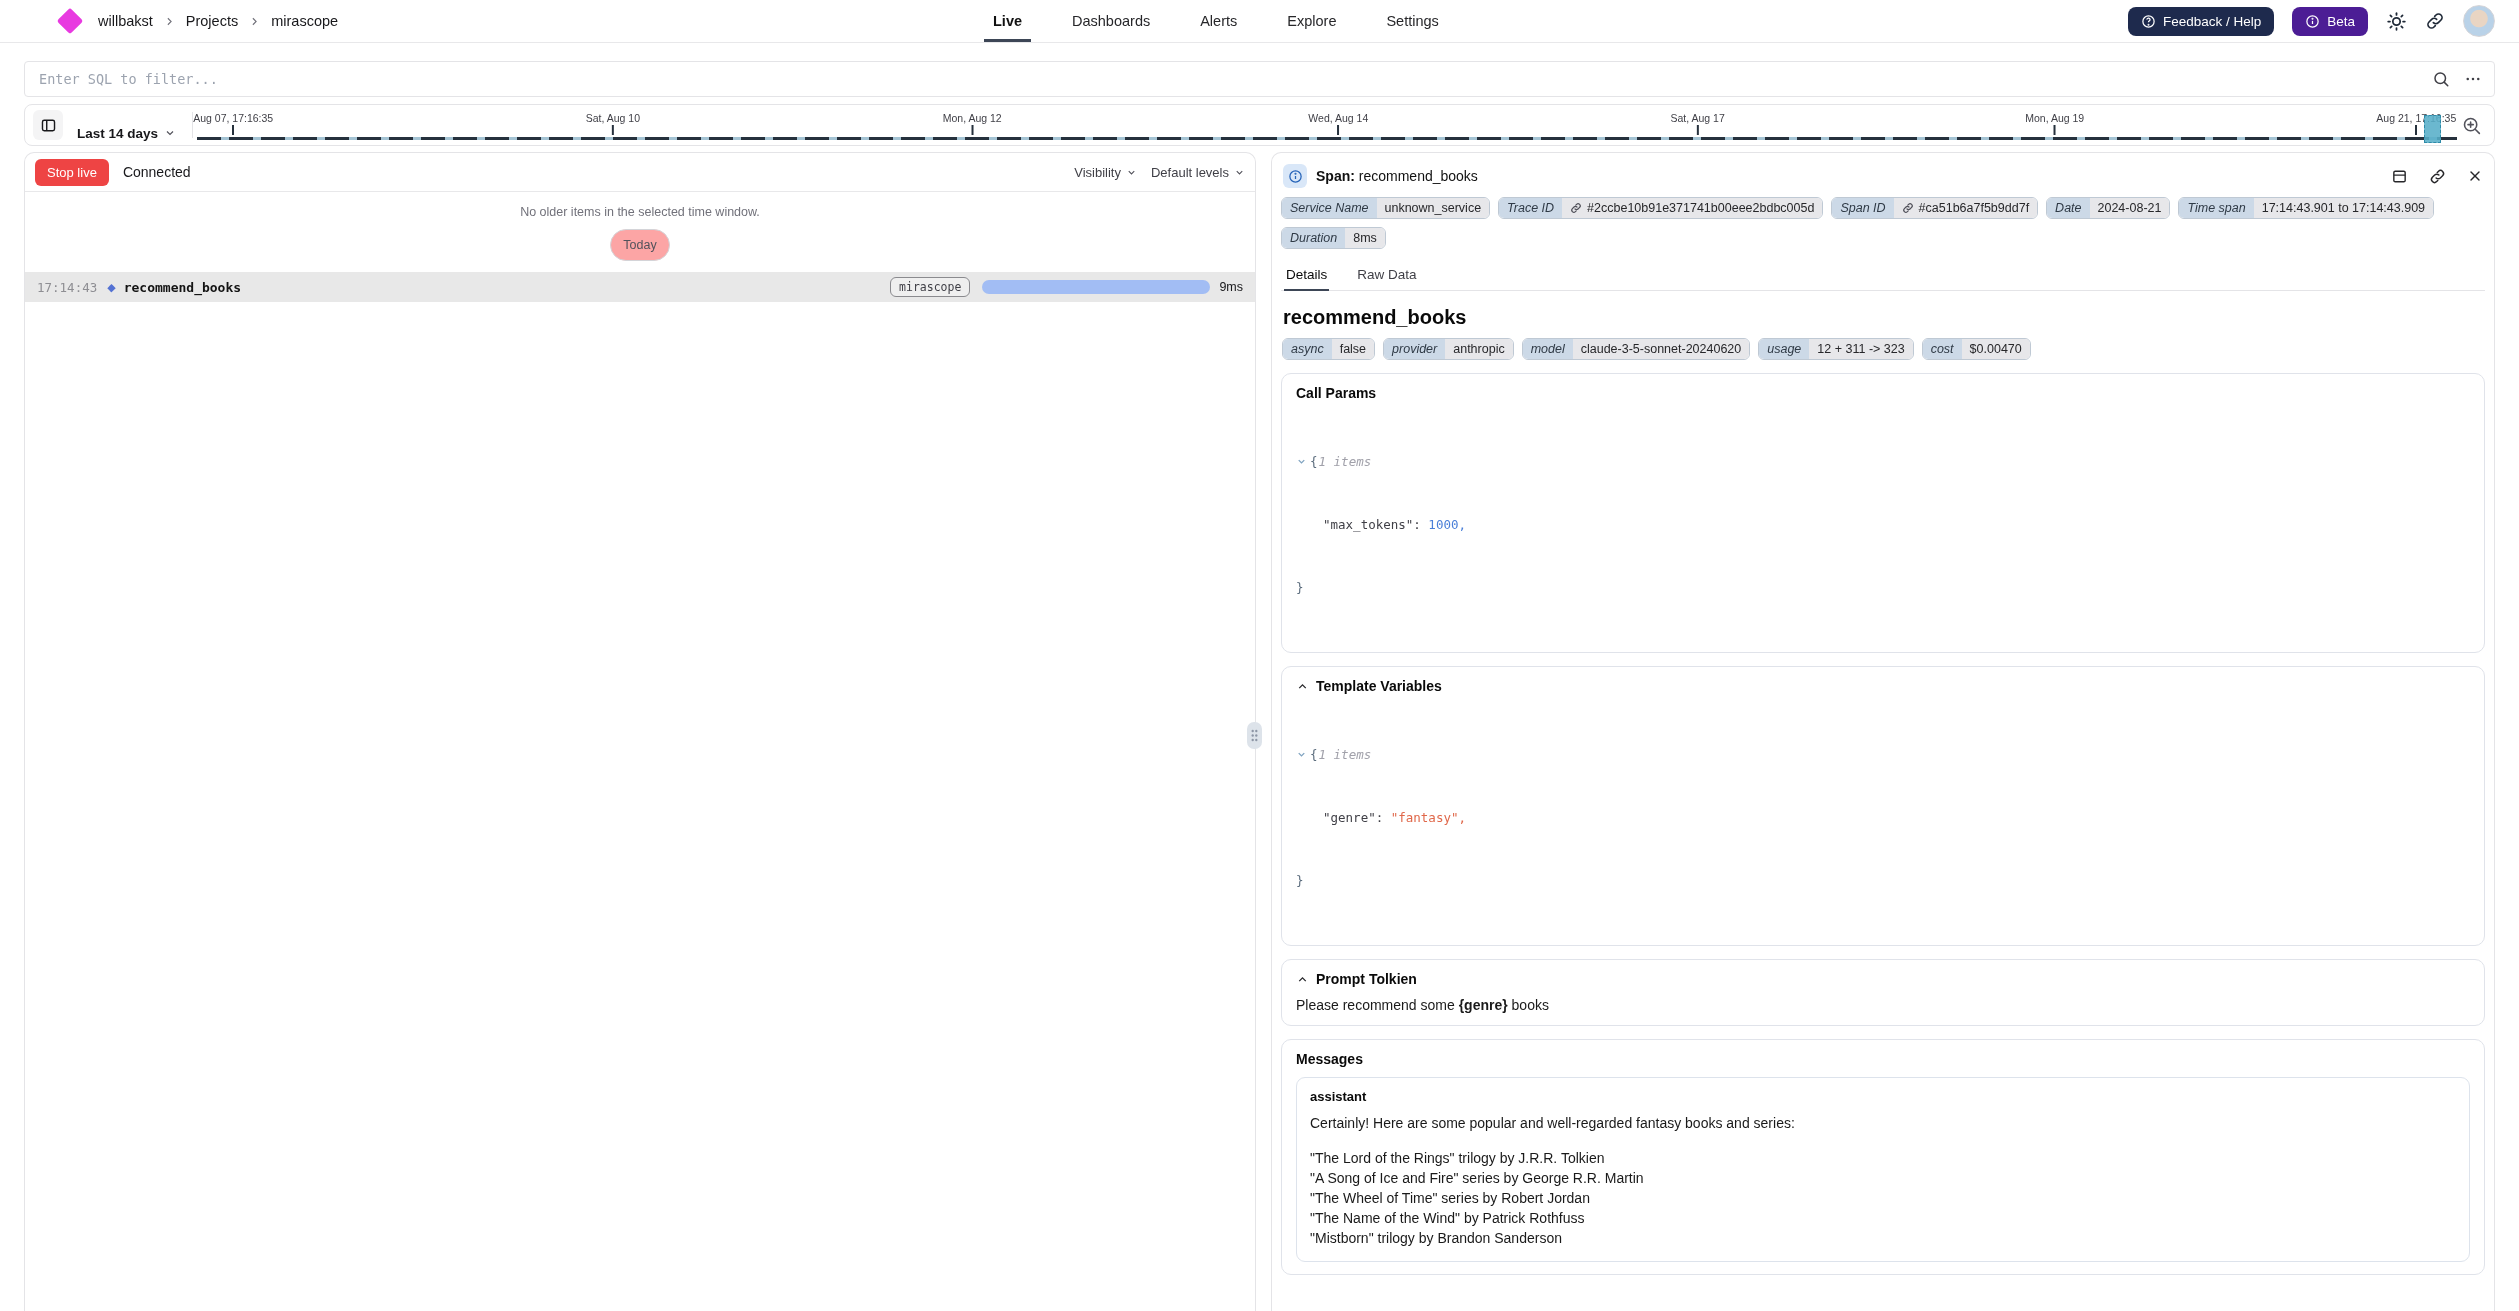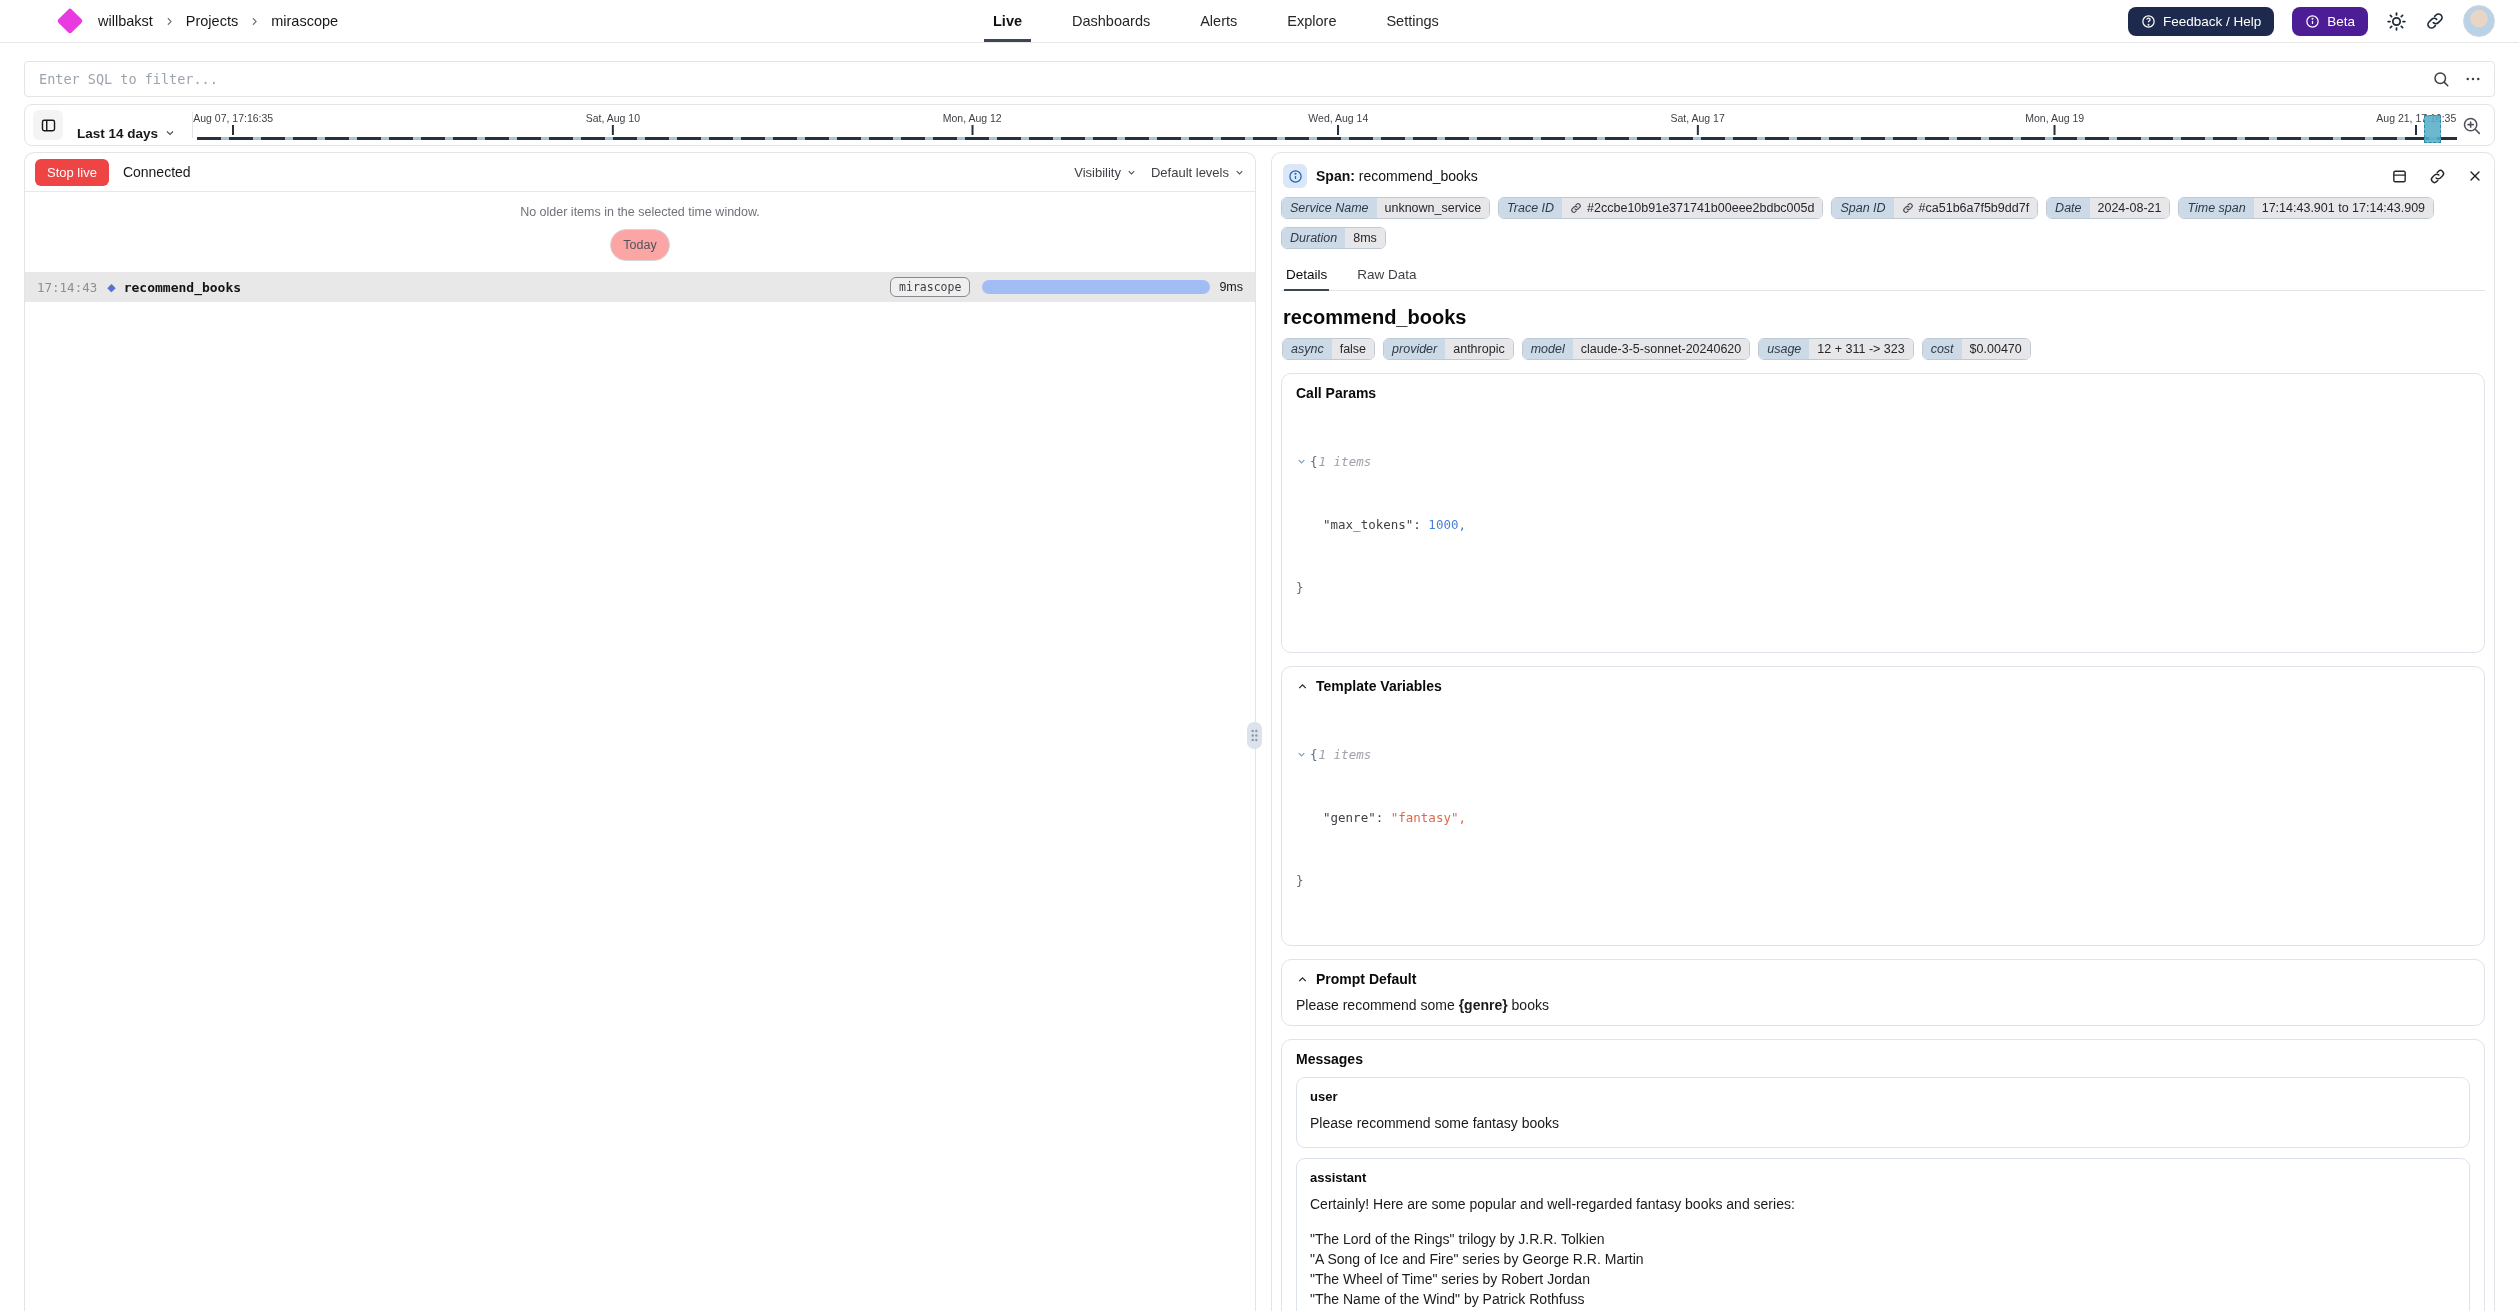--- a/index.html
+++ b/index.html
@@ -475,36 +475,32 @@
         </div>
       </div>
 
       <div class="card">
         <div class="card-title">
           <span class="collapse-chev">
               <svg width="13" height="13" viewBox="0 0 24 24" fill="none" stroke="currentColor" stroke-width="2.4">
                 <path d="M6 15l6-6 6 6"></path>
               </svg>
             </span>
-          <span>Prompt Default</span>
+          <span>Prompt Tolkien</span>
         </div>
         <div class="pt-text">
           <span>Please recommend some </span><b>{genre}</b><span> books</span>
         </div>
       </div>
 
       <div class="card">
         <div class="card-title">
             <span>Messages</span>
           </div>
 
-        <div class="msg-card">
-          <div class="role-label">user</div>
-          <div class="msg-text">Please recommend some fantasy books</div>
-        </div>
 
         <div class="msg-card">
           <div class="role-label">assistant</div>
           <div class="msg-text">Certainly! Here are some popular and well-regarded fantasy books and series:</div>
           <div class="msg-books">
 
           <p class="msg-line">"The Lord of the Rings" trilogy by J.R.R. Tolkien</p>
               <p class="msg-line">"A Song of Ice and Fire" series by George R.R. Martin</p>
               <p class="msg-line">"The Wheel of Time" series by Robert Jordan</p>
               <p class="msg-line">"The Name of the Wind" by Patrick Rothfuss</p>

